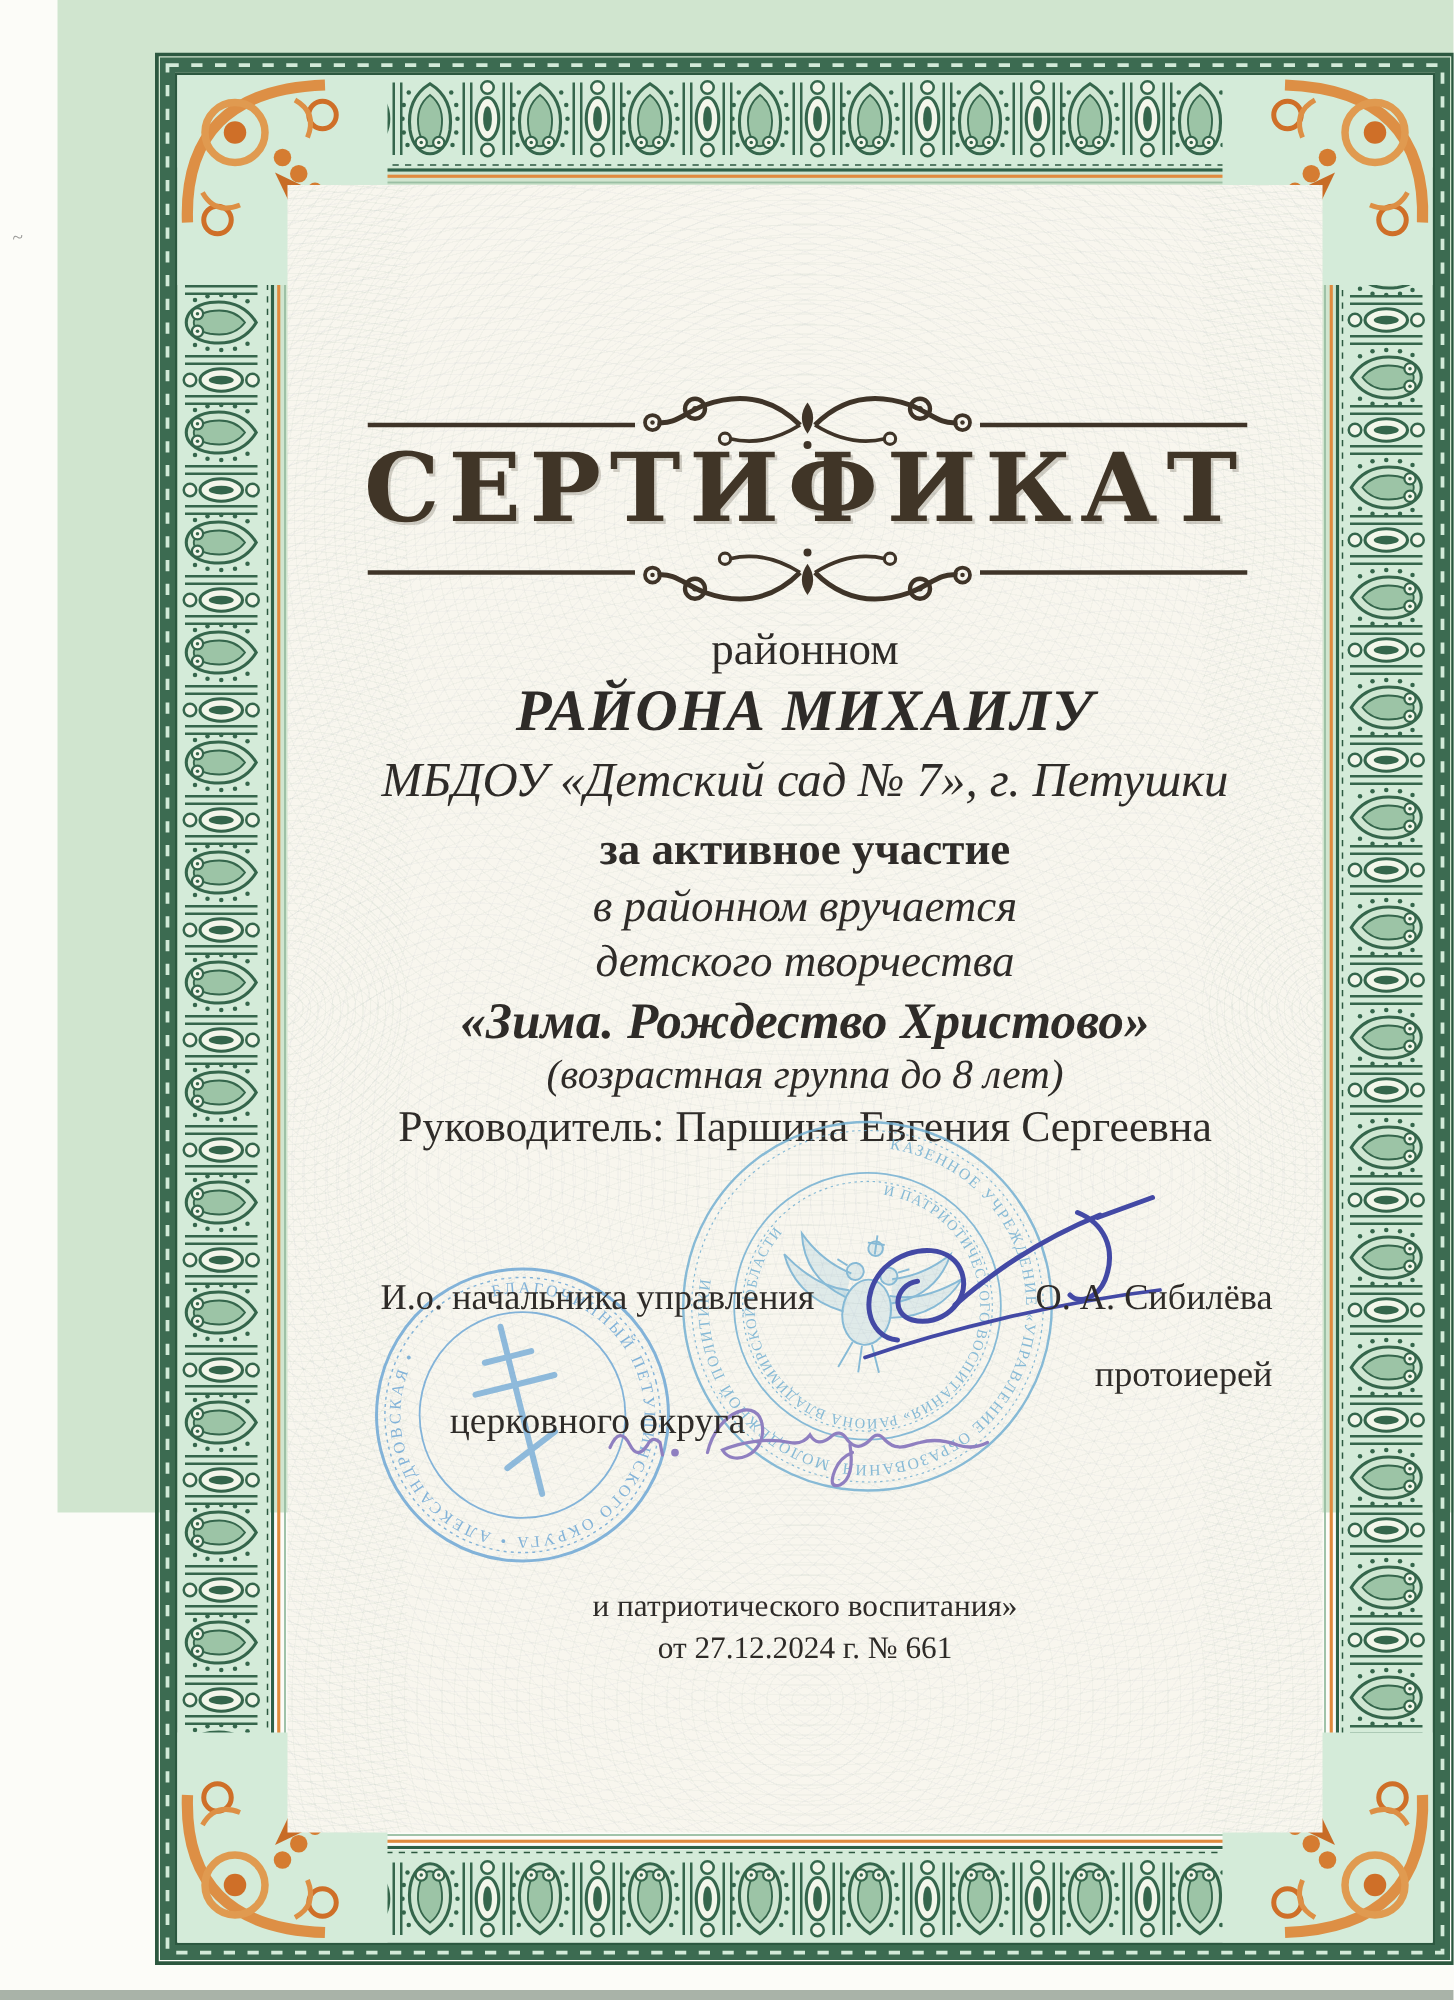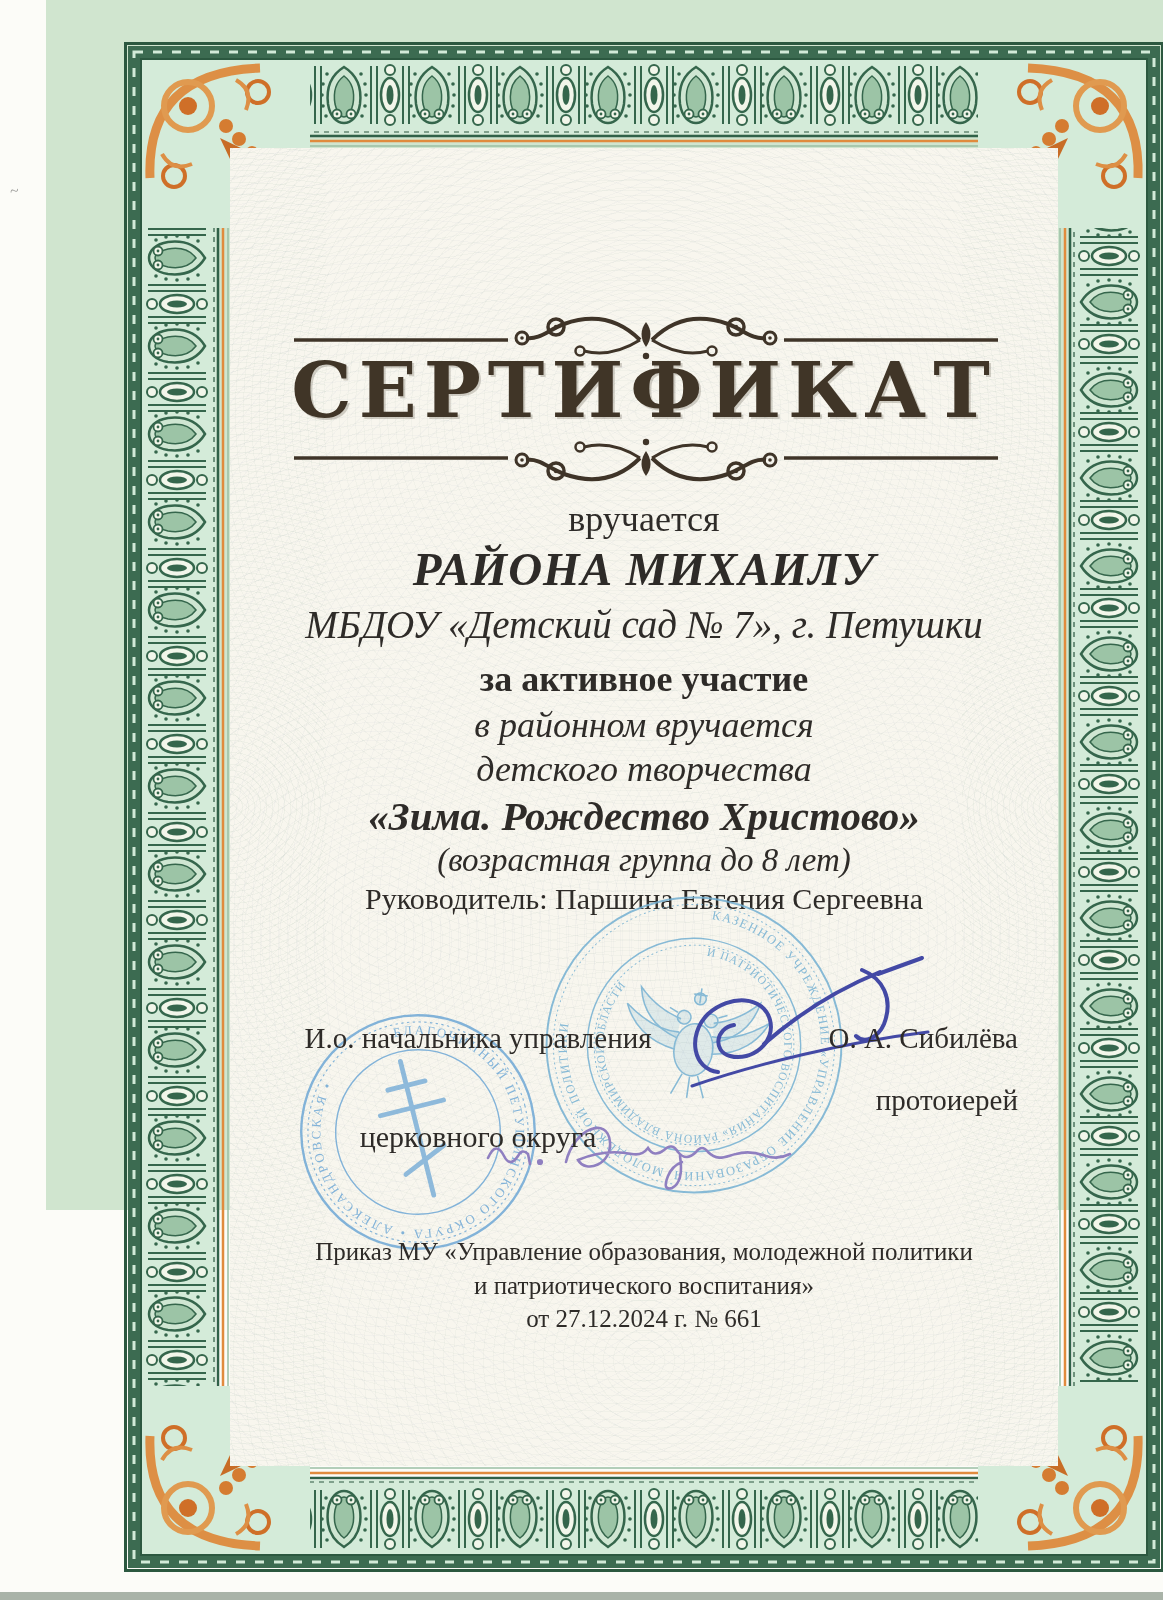--- a/index.html
+++ b/index.html
@@ -197,29 +197,29 @@
       <g transform="translate(0,64) scale(1,-1)">
         <line x1="0" y1="34" x2="214" y2="34" stroke="#3f3428" stroke-width="3.5"></line>
         <line x1="490" y1="34" x2="704" y2="34" stroke="#3f3428" stroke-width="3.5"></line>
         <use href="#flhalf" transform="translate(352,0)"></use>
         <use href="#flhalf" transform="translate(352,0) scale(-1,1)"></use>
         <path d="M352,16 q-9,12 0,25 q9,-13 0,-25 Z" fill="#3f3428"></path>
         <circle cx="352" cy="50" r="3.2" fill="#3f3428"></circle>
       </g>
     </svg>
 
-    <div class="line" style="top:498px;font-size:36px;">вручается</div>
+    <div class="line" style="top:498px;font-size:36px;">районном</div>
     <div class="line it bd" style="top:542px;font-size:47px;letter-spacing:1px;">РАЙОНА МИХАИЛУ</div>
     <div class="line it" style="top:602px;font-size:39px;">МБДОУ «Детский сад № 7», г. Петушки</div>
     <div class="line" style="top:658px;font-size:36px;font-weight:bold;">за активное участие</div>
     <div class="line it" style="top:704px;font-size:36px;">в  районном вручается</div>
     <div class="line it" style="top:748px;font-size:36px;">детского творчества</div>
     <div class="line it bd" style="top:792px;font-size:41px;">«Зима. Рождество Христово»</div>
     <div class="line it" style="top:842px;font-size:33px;">(возрастная группа  до 8 лет)</div>
-    <div class="line" style="top:882px;font-size:30px;">Руководитель: Паршина Евгения Сергеевна</div>
+    <div class="line" style="top:882px;font-size:35px;">Руководитель: Паршина Евгения Сергеевна</div>
 
     <svg class="stamp" style="left:238px;top:998px;width:268px;height:268px;opacity:.8;" viewBox="0 0 280 280">
       <g transform="rotate(-14 140 140)" fill="none" stroke="#66a3d4">
         <circle cx="140" cy="140" r="122" stroke-width="2.5"></circle>
         <circle cx="140" cy="140" r="115" stroke-width="1.2" stroke-dasharray="2.5,3.5"></circle>
         <circle cx="140" cy="140" r="86" stroke-width="1.5"></circle>
         <defs>
             <path id="lsp" d="M140,38 A102,102 0 1 1 139.9,38"></path>
           </defs>
         <text font-size="13.5" letter-spacing="2.5" fill="#66a3d4" stroke="none">
@@ -284,19 +284,18 @@
         <path d="M92,64 C100,30 134,18 136,44 C138,66 112,76 104,62 C118,56 138,52 158,56 q10,2 16,-6 q6,10 16,2 q8,-8 14,2 q8,10 18,0 q6,-8 12,0 C244,64 252,58 262,56 q14,-4 30,2 q12,4 24,-2"></path>
         <path d="M206,58 q4,26 -8,32 q-10,3 -4,-12 q4,-10 14,-14"></path>
       </g>
     </svg>
 
     <div class="colL" style="top:1022px;font-size:29px;">И.о. начальника  управления</div>
     <div class="colR" style="top:1022px;font-size:29px;">О. А. Сибилёва</div>
     <div class="colL" style="top:1120px;font-size:30px;">церковного округа</div>
     <div class="colR" style="top:1084px;font-size:29px;">протоиерей</div>
 
-    <div class="line" style="top:1238px;font-size:25px;">Приказ МУ «Управление образования, молодежной политики</div>
     <div class="line" style="top:1272px;font-size:25px;">и патриотического воспитания»</div>
     <div class="line" style="top:1305px;font-size:25px;">от 27.12.2024 г.  № 661</div>
 
   </div>
   <div class="bottom-strip"></div>
 </div>
 
 </body></html>

